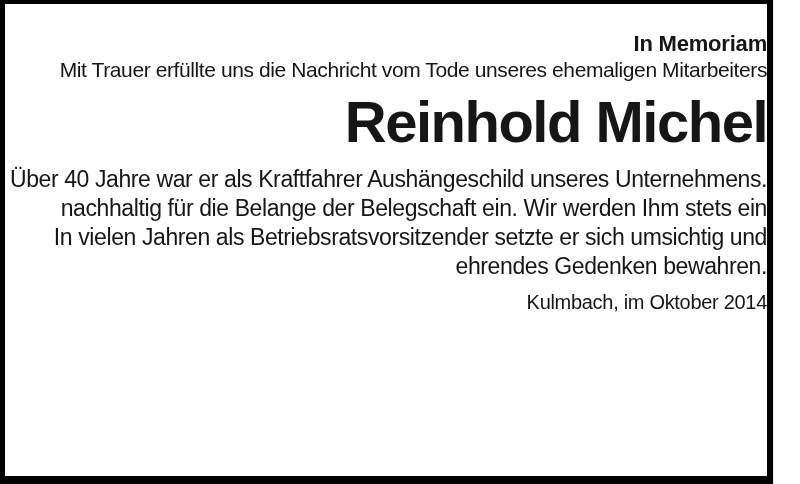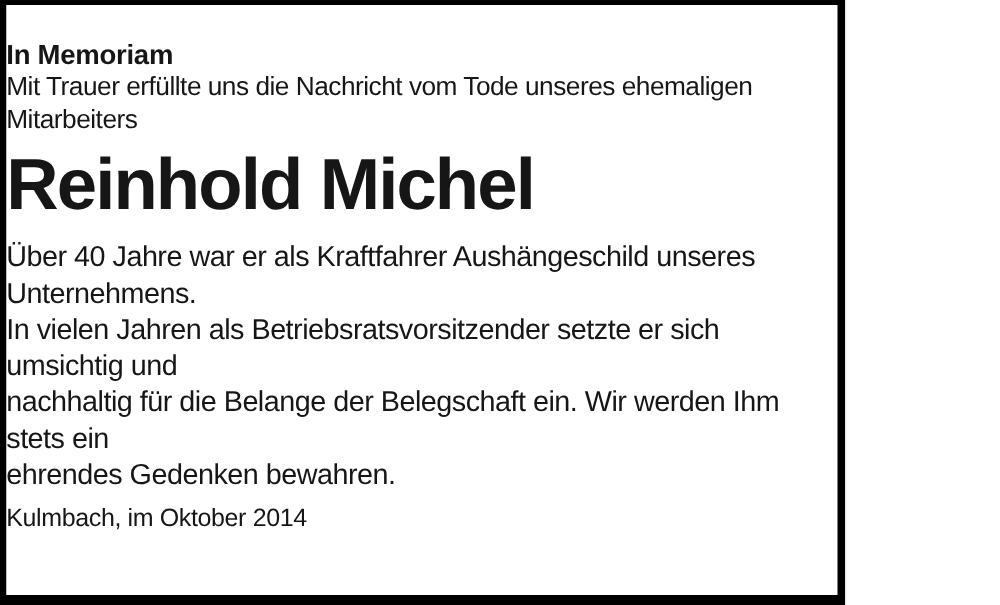--- a/index.html
+++ b/index.html
@@ -1,29 +1,29 @@
 <!DOCTYPE html>
 <html style="--ink: #161616; --frame: #000000; --bg: #ffffff;"><head>
 <meta charset="utf-8">
 <style>
   * { margin: 0; padding: 0; box-sizing: border-box; }
   html, body {
     background: #ffffff;
     font-family: "Liberation Sans", sans-serif;
   }
   .sheet {
-    width: 676px;
+    width: 773px;
     height: 484px;
     background: var(--bg, #ffffff);
     border-style: solid;
     border-color: var(--frame, #000000);
     border-width: 4px 6px 8px 5px;
     outline: 1px solid #e8e8e8;
     color: var(--ink, #161616);
-    text-align: left;
+    text-align: right;
     overflow: hidden;
   }
   .notice-header {
     margin-top: 27px;
     font-size: 22px;
     font-weight: bold;
     letter-spacing: -0.2px;
     line-height: 26px;
   }
   .notice-intro {
@@ -65,21 +65,21 @@
 <div class="sheet">
 
   <div class="notice-header">In Memoriam</div>
 
   <div class="notice-intro">Mit Trauer erfüllte uns die Nachricht vom Tode unseres ehemaligen Mitarbeiters</div>
 
   <div class="deceased-name">Reinhold Michel</div>
 
   <div class="notice-body">
     <div>Über 40 Jahre war er als Kraftfahrer Aushängeschild unseres Unternehmens.</div>
+    <div>nachhaltig für die Belange der Belegschaft ein. Wir werden Ihm stets ein</div>
     <div>In vielen Jahren als Betriebsratsvorsitzender setzte er sich umsichtig und</div>
-    <div>nachhaltig für die Belange der Belegschaft ein. Wir werden Ihm stets ein</div>
     <div>ehrendes Gedenken bewahren.</div>
   </div>
 
 
   <div class="notice-dateline">Kulmbach, im Oktober 2014</div>
 
 </div>
 
 </body></html>

